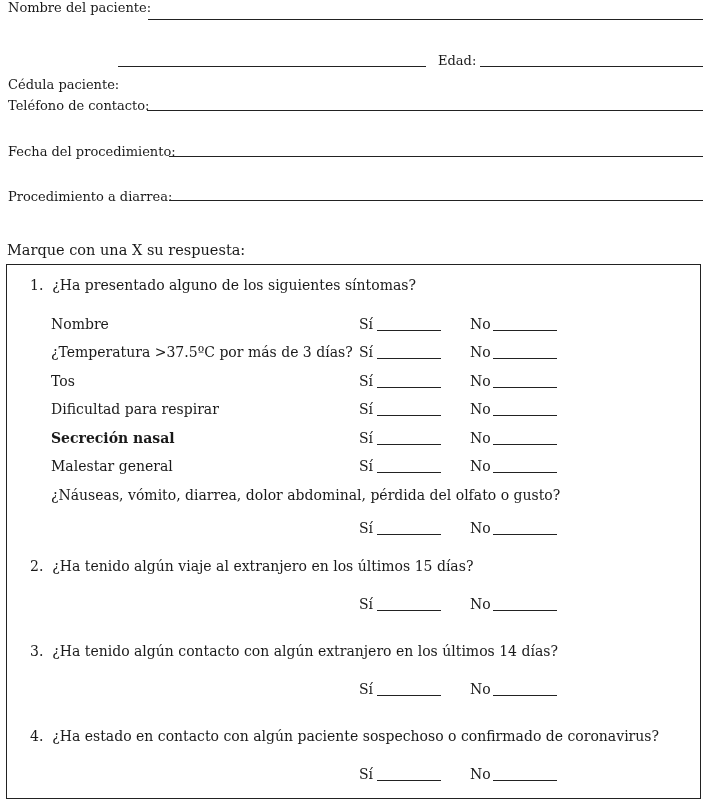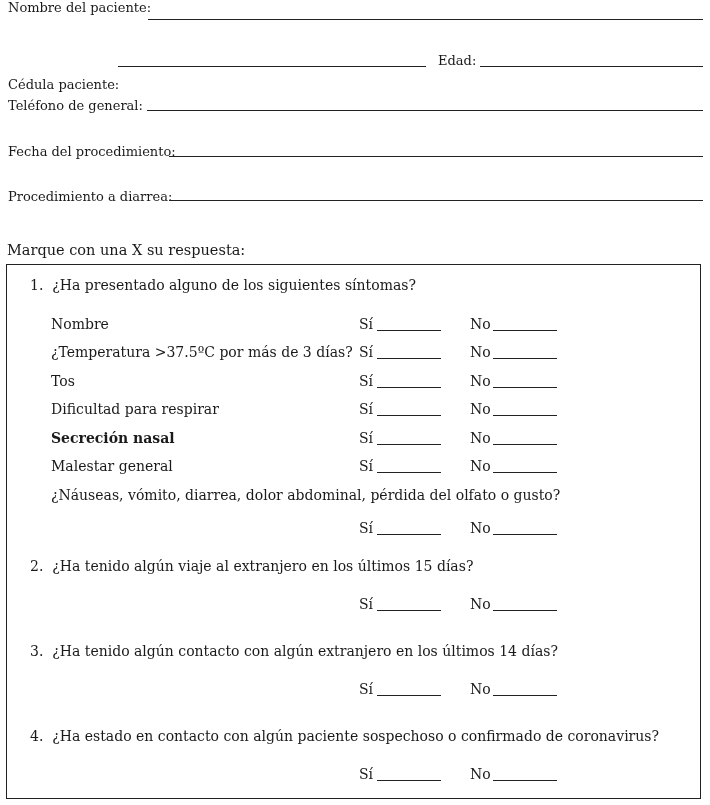--- a/index.html
+++ b/index.html
@@ -19,21 +19,21 @@
 <body>
 
 <div class="field-label" style="left:8px;top:0;">Nombre del paciente:</div>
 <div class="field-line" style="left:148px;top:19px;width:555px;"></div>
 
 <div class="field-label" style="left:8px;top:53px;margin-top:24px;">Cédula paciente:</div>
 <div class="field-line" style="left:118px;top:66px;width:308px;"></div>
 <div class="field-label" style="left:438px;top:53px;text-align:center;">Edad:</div>
 <div class="field-line" style="left:480px;top:66px;width:223px;"></div>
 
-<div class="field-label" style="left:8px;top:98px;">Teléfono de general:</div>
+<div class="field-label" style="left:8px;top:98px;">Teléfono de contacto:</div>
 <div class="field-line" style="left:147px;top:110px;width:556px;"></div>
 
 <div class="field-label" style="left:8px;top:144px;">Fecha del procedimiento:</div>
 <div class="field-line" style="left:169px;top:156px;width:534px;"></div>
 
 <div class="field-label" style="left:8px;top:189px;">Procedimiento a diarrea:</div>
 <div class="field-line" style="left:169px;top:200px;width:534px;"></div>
 
 <div class="instr">Marque con una X su respuesta:</div>
 

